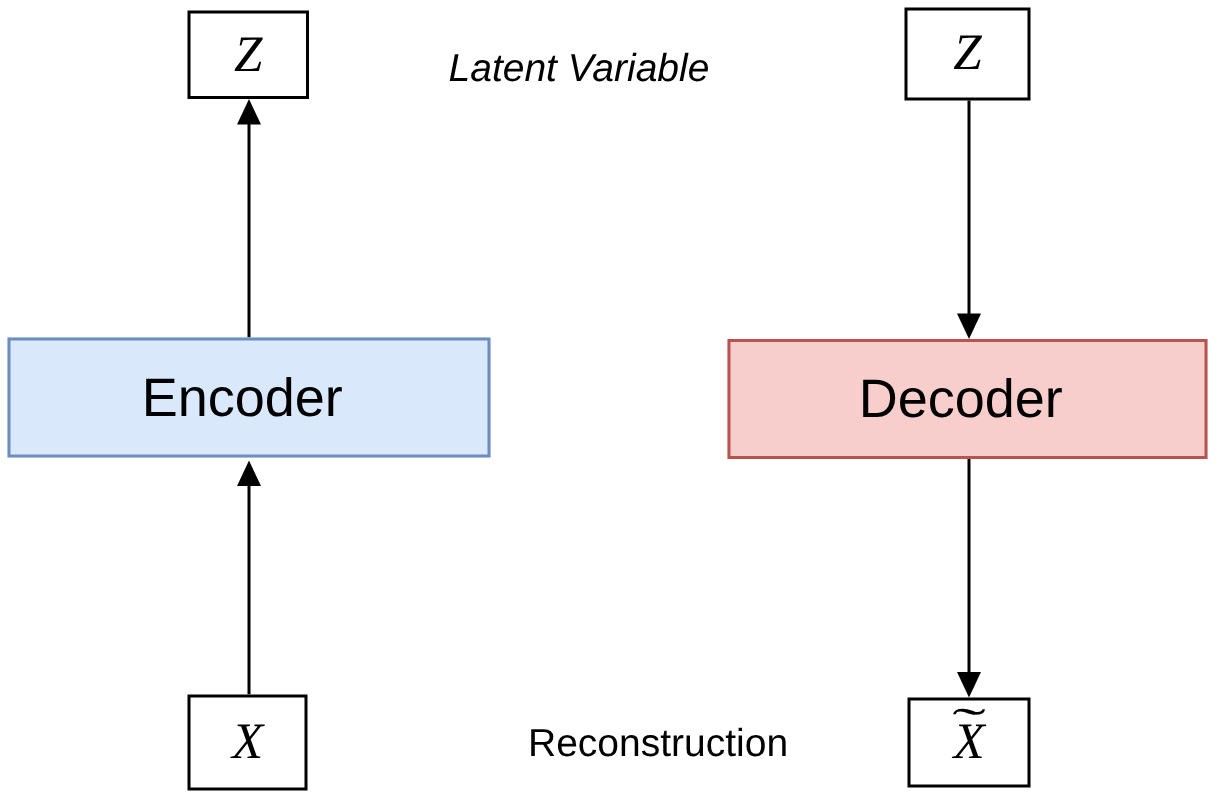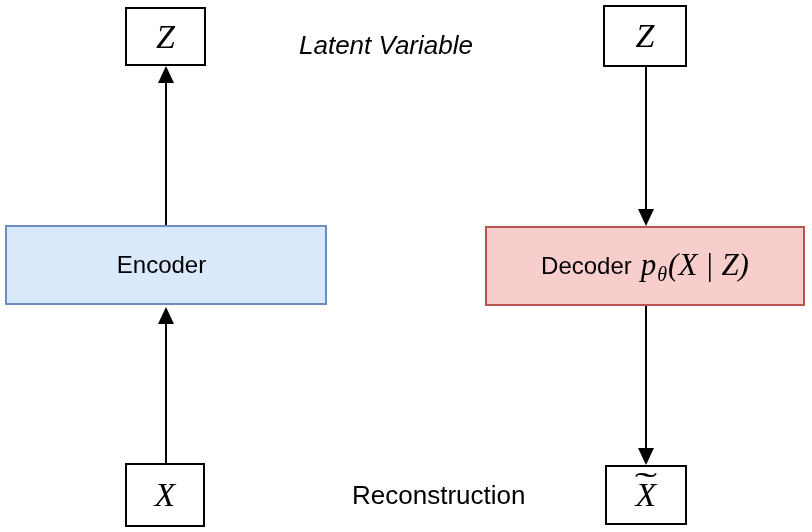--- a/index.html
+++ b/index.html
@@ -55,21 +55,21 @@
   .process-box {
     position: absolute;
     box-sizing: border-box;
     border: 2px solid;
     display: flex;
     align-items: center;
     justify-content: center;
     white-space: nowrap;
   }
   .process-box .proc-name {
-    font-size: 24px;
+    font-size: 36px;
     color: #000000;
     margin-right: 9px;
   }
   .process-box .math { font-size: 31px; }
   .process-box .sub {
     font-size: 20px;
     vertical-align: -6px;
     margin-left: 1px;
     margin-right: 1px;
   }
@@ -130,21 +130,20 @@
     <div class="line"></div>
     <div class="head"></div>
   </div>
 
   <div class="process-box encoder-box" style="left: 5px; top: 225px; width: 322px; height: 80px; background-color: rgb(218, 232, 252); border-color: rgb(108, 142, 191);">
     <span class="proc-name">Encoder</span>
   </div>
 
   <div class="process-box decoder-box" style="left: 485px; top: 226px; width: 320px; height: 80px; background-color: rgb(248, 206, 204); border-color: rgb(184, 84, 80);">
     <span class="proc-name">Decoder</span>
-    <span class="math"><span>p</span><span class="sub">θ</span><span>(X | Z)</span></span>
   </div>
 
 
   <div class="node-box" style="left:125px; top:463px; width:80px; height:64px;">
     <span class="math node-letter">X</span>
   </div>
 
   <div class="free-label" style="left:352px; top:465px; height:60px;">Reconstruction</div>
 
   <div class="node-box" style="left:605px; top:465px; width:82px; height:60px;">

